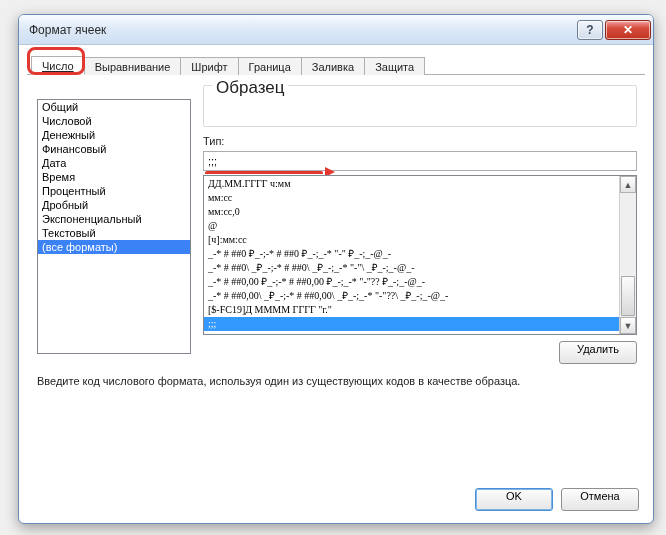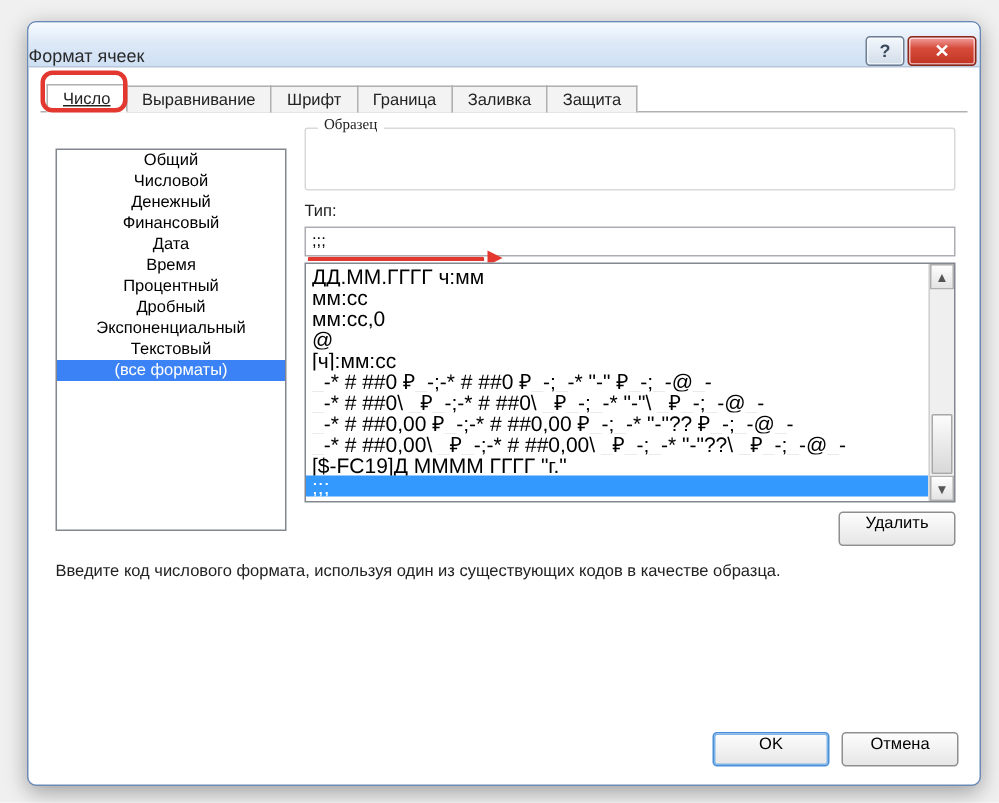--- a/index.html
+++ b/index.html
@@ -20,22 +20,22 @@
     background: #fff;
     border: 1px solid #6a8bb8;
     border-radius: 6px;
     box-shadow: 0 4px 14px rgba(0,0,0,0.35);
     overflow: hidden;
   }
   .titlebar {
     height: 30px;
     background: linear-gradient(#f7fbff, #dce8f7 50%, #cfe0f4);
     border-bottom: 1px solid #b8c6da;
-    display: flex; align-items: flex-end;
-    padding: 0 2px 0 0;
+    display: flex; align-items: center;
+    padding: 0 2px 0 10px;
     color: #2a2a2a;
   }
   .title-text { flex: 1; font-size: 12px; }
   .winbtns { display: flex; gap: 2px; }
   .winbtn {
     width: 30px; height: 20px;
     border: 1px solid #6e7e93;
     border-radius: 3px;
     background: linear-gradient(#f3f7fd,#d2dde9);
     display:flex; align-items:center; justify-content:center;
@@ -97,33 +97,32 @@
     width:154px; height:255px;
     border:1px solid #828790;
     background:#fff;
     overflow:hidden;
     font-size:11px;
   }
   .catlist .item {
     padding:0 4px; height:14px; line-height:14px;
     white-space:nowrap; overflow:hidden;
     color:#000;
-    text-align:center;
   }
   .catlist .item.selected {
     background:#3b82f6; color:#fff;
   }
   .sample-group {
     position:absolute; left:170px; right:2px; top:6px; height:42px;
     border:1px solid #d9d9d9; border-radius:2px;
     padding:0 8px 4px;
   }
   .sample-group .legend {
     position:absolute; left:8px; top:-8px;
-    background:#fff; padding:0 4px; font-size:10px; color:#222;font-family:Liberation Serif, serif;
+    background:#fff; padding:0 4px; font-size:17px; color:#222;
   }
   .type-label { position:absolute; left:170px; top:56px; }
   .type-input {
     position:absolute; left:170px; right:2px; top:72px;
     height:20px;
     border:1px solid #abadb3;
     background:#fff;
     padding:2px 4px;
     font-family:inherit; font-size:11px;
   }
@@ -146,22 +145,22 @@
     border-bottom:5px solid transparent;
   }
   .formats-box {
     position:absolute; left:170px; right:2px; top:96px;
     height:160px;
     border:1px solid #828790; background:#fff;
     display:flex;
   }
   .formats-list {
     flex:1;
-    font-family: Liberation Sans, sans-serif;
-    font-size:14px;
+    font-family: Liberation Serif, serif;
+    font-size:10px;
     overflow:hidden;
     padding-top:1px;
   }
   .formats-list .row {
     padding:0 4px; height:14px; line-height:14px;
     white-space:nowrap; overflow:hidden;
     color:#000;
   }
   .formats-list .row.selected { background:#3399ff; color:#fff; }
   .vscroll {

